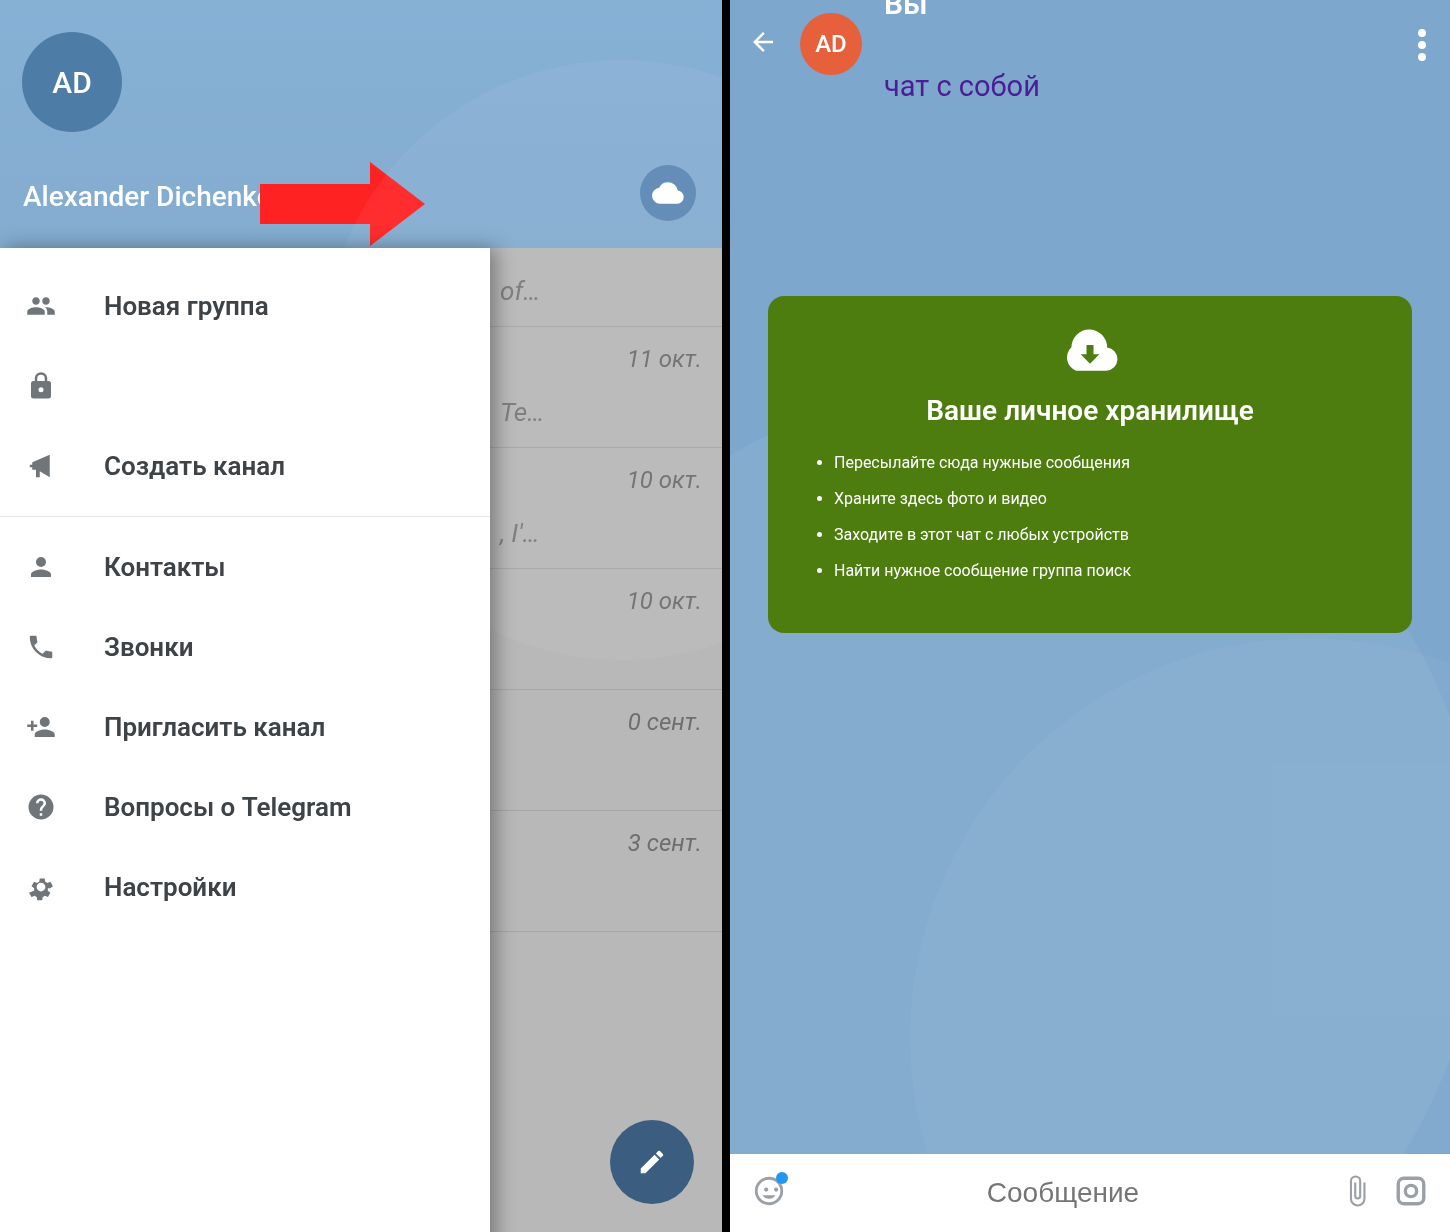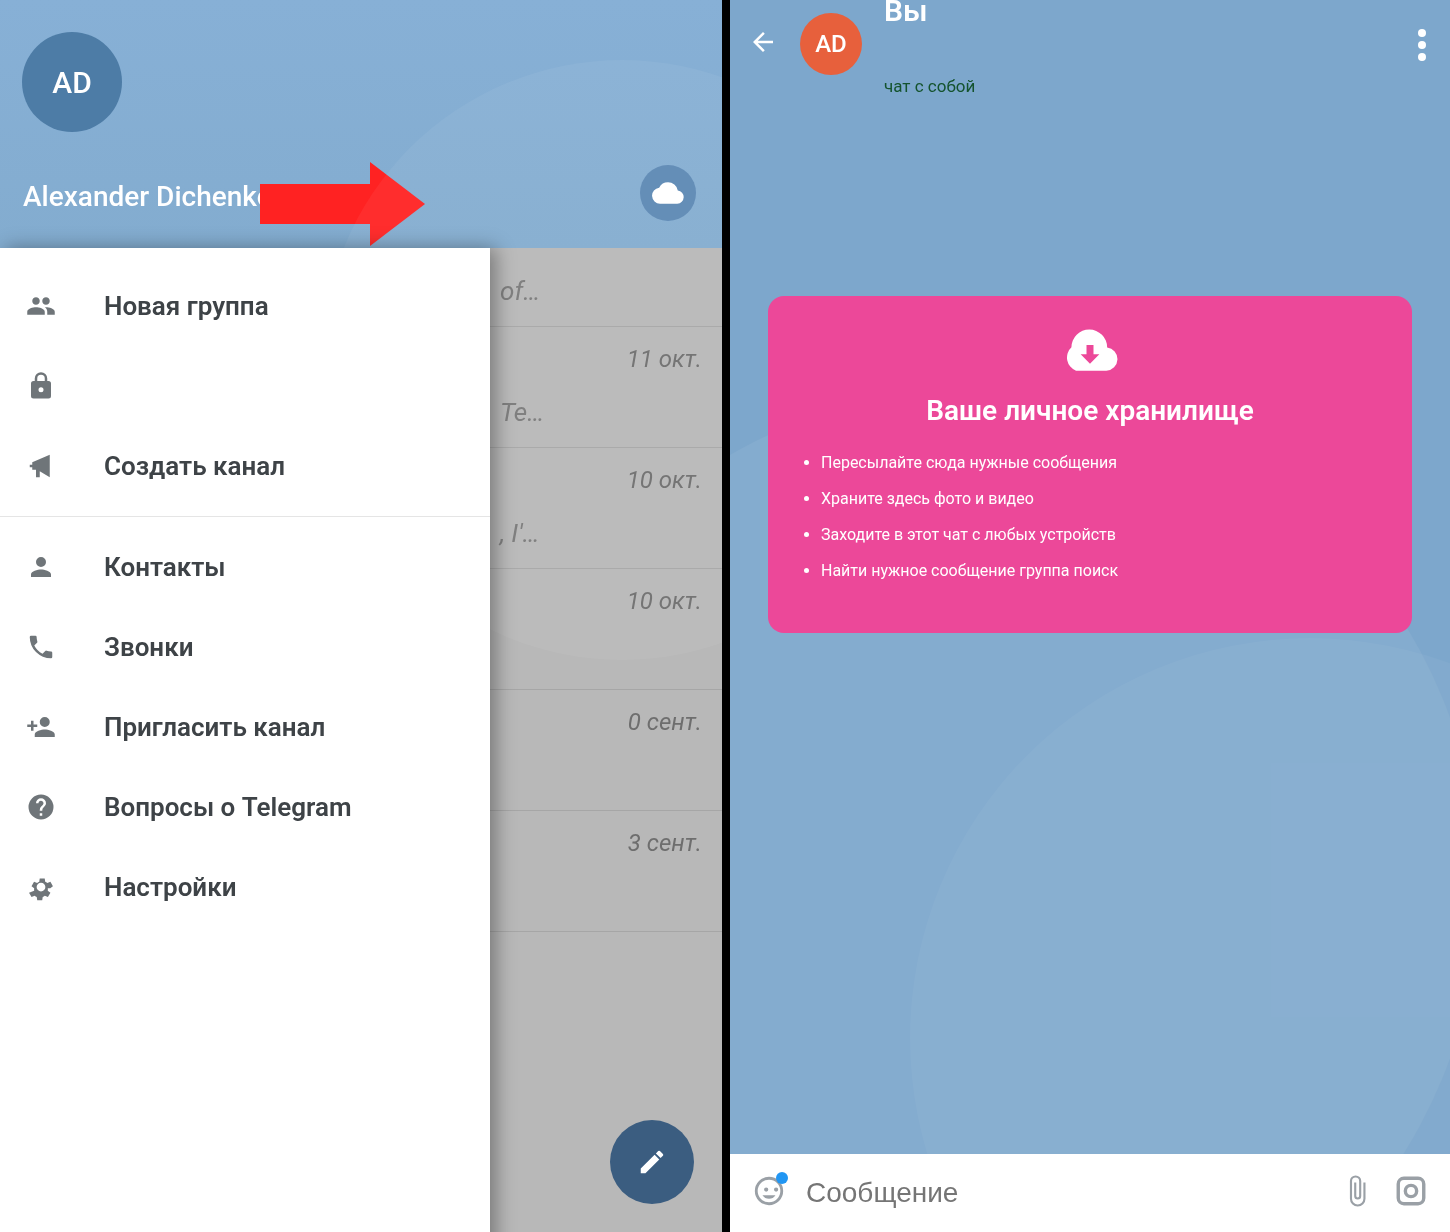--- a/index.html
+++ b/index.html
@@ -59,38 +59,38 @@
   .menu-item svg{width:30px;height:30px;fill:#6f7579;margin-right:48px;flex:0 0 30px;}
   .menu-item span{font-size:26px;font-weight:600;color:#3e4347;}
   .menu-sep{height:1px;background:#e5e5e5;margin:10px 0;}
   .menu-top{padding-top:18px;}
 
   
   .chat-header{height:88px;width:100%;display:flex;align-items:center;padding:0 18px;gap:22px;position:relative;z-index:2;}
   .back-btn svg{width:30px;height:30px;fill:#fff;}
   .chat-avatar{width:62px;height:62px;border-radius:50%;background:#e7603c;color:#fff;display:flex;align-items:center;justify-content:center;font-size:24px;font-weight:500;}
   .chat-title{color:#fff;font-size:30px;font-weight:600;}
-  .chat-sub{color:#14532d;font-size:17px;margin-top:48px;}
+  .chat-sub{color:#4c1d95;font-size:29px;margin-top:48px;}
   .chat-more{position:absolute;right:24px;top:28px;}
   .chat-more svg{width:8px;height:34px;fill:#fff;}
   .chat-body{position:absolute;top:88px;bottom:78px;left:0;right:0;background:#7da7cc;overflow:hidden;}
   .chat-body::before{content:"";position:absolute;width:1000px;height:1000px;border-radius:50%;background:rgba(255,255,255,0.06);left:-250px;top:300px;}
   .chat-body::after{content:"";position:absolute;width:800px;height:800px;border-radius:50%;background:rgba(255,255,255,0.04);left:180px;top:550px;}
   .onboard-card{
     position:absolute;left:38px;right:38px;top:208px;
-    background:#ec4899;border-radius:16px;padding:28px 27px 38px;color:#fff;z-index:3;
+    background:#4d7c0f;border-radius:16px;padding:28px 40px 38px;color:#fff;z-index:3;
   }
   .onboard-card .cloud-dl{display:flex;justify-content:center;margin-bottom:14px;}
   .onboard-card .cloud-dl svg{width:70px;height:56px;fill:#fff;}
   .onboard-title{font-size:28px;font-weight:600;text-align:center;margin-bottom:24px;}
   .onboard-list{list-style:disc;padding-left:26px;font-size:16px;line-height:1.5;}
   .onboard-list li{margin-bottom:12px;}
   .compose{position:absolute;left:0;right:0;bottom:0;height:78px;background:#fff;display:flex;align-items:center;padding:0 22px;gap:20px;}
   .compose svg{width:34px;height:34px;fill:#9aa0a6;}
-  .compose input{flex:1;border:none;font-size:28px;color:#777;outline:none;}
+  .compose input{flex:1;border:none;font-size:28px;color:#777;outline:none;text-align:center;}
   .emoji-wrap{position:relative;}
   .emoji-dot{position:absolute;top:-2px;right:-2px;width:12px;height:12px;border-radius:50%;background:#2196f3;}
 </style>
 </head>
 <body>
 
 <div class="app-pane left">
 
   <div class="search-strip">
     <svg viewBox="0 0 24 24">

